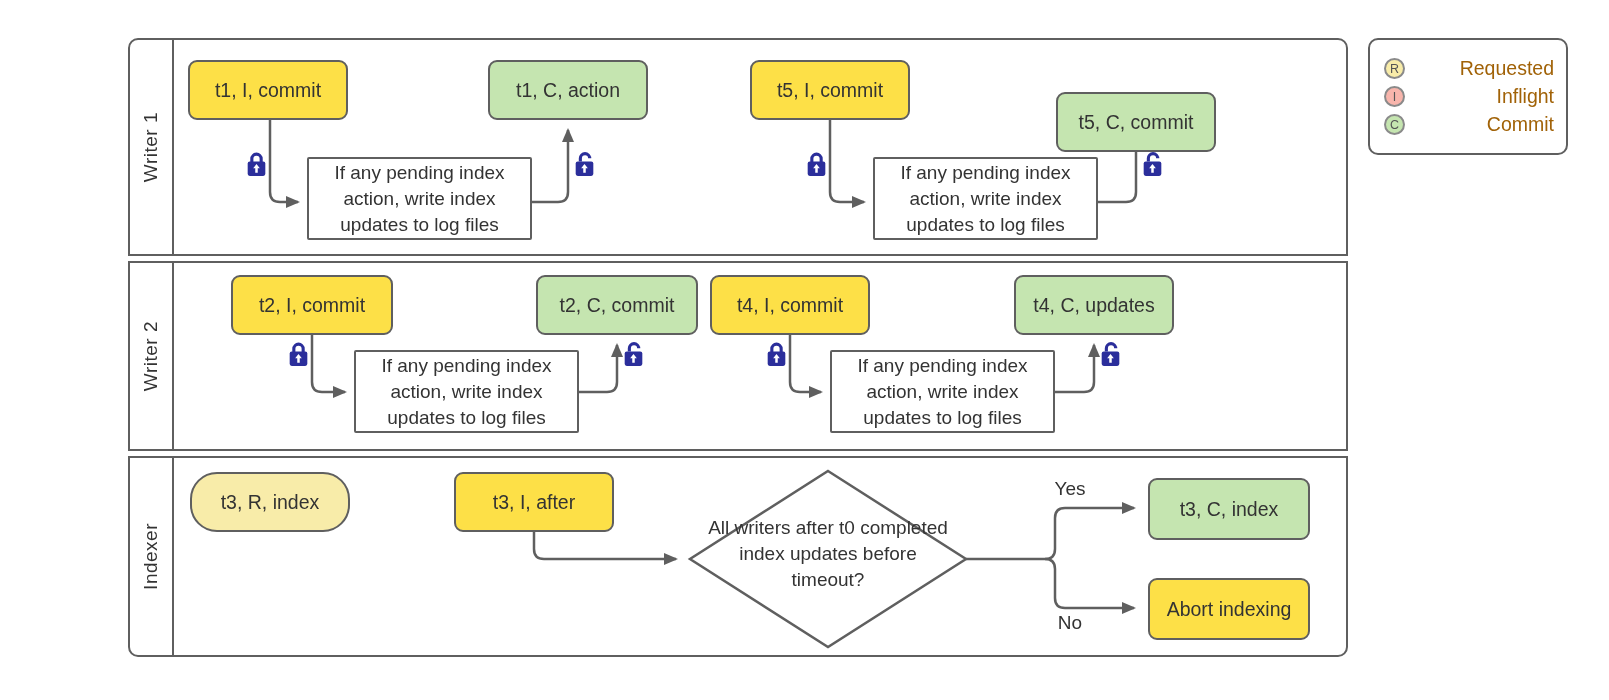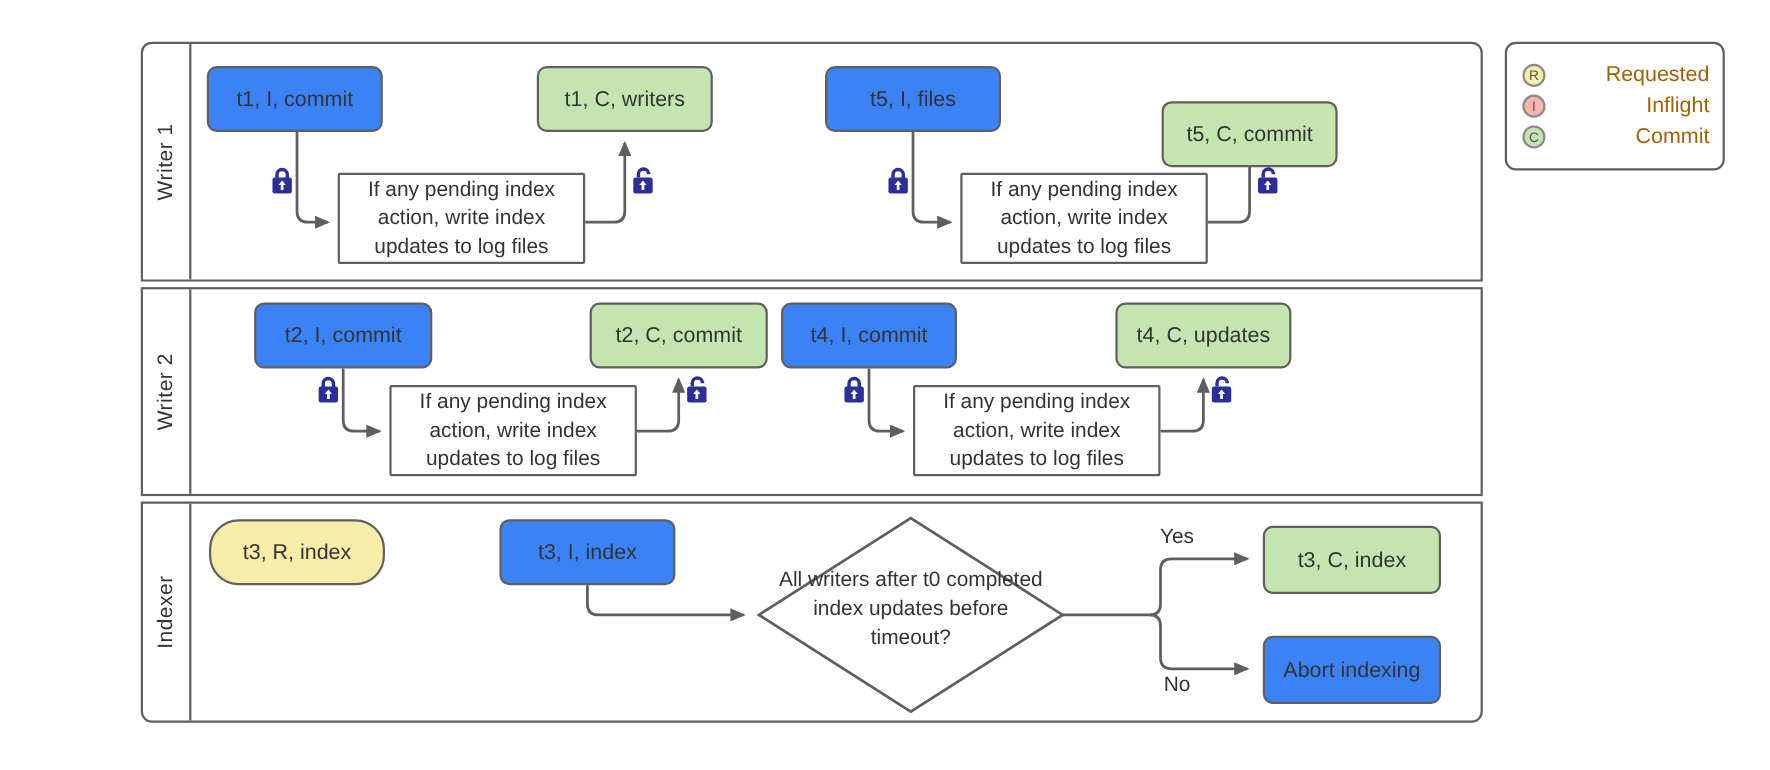--- a/index.html
+++ b/index.html
@@ -22,21 +22,21 @@
   .lane-label{
     writing-mode:vertical-rl;transform:rotate(180deg);
     font-size:19px;color:#333;white-space:nowrap;letter-spacing:.5px;
   }
   
   .node{
     position:absolute;box-sizing:border-box;border:2.5px solid #5f5f5f;border-radius:9px;
     display:flex;align-items:center;justify-content:center;
     font-size:19.5px;color:#333;z-index:3;text-align:center;
   }
-  .inflight{background:#3b82f6;}
+  .inflight{background:#fde047;}
   .commit{background:#c5e5b0;}
   .requested{background:#f8eca9;}
   .process{
     position:absolute;box-sizing:border-box;border:2.5px solid #5f5f5f;border-radius:2px;
     background:#ffffff;display:flex;align-items:center;justify-content:center;
     font-size:19px;line-height:26px;color:#333;text-align:center;z-index:3;padding:0 6px;
   }
   
   svg.overlay{position:absolute;left:0;top:0;z-index:2;}
   .branch-label{position:absolute;font-size:19px;color:#333;z-index:4;text-align:center;width:48px;}
@@ -107,37 +107,37 @@
       <path d="M534 532 L534 549 Q534 559 544 559 L676 559" marker-end="url(#arrow)"></path>
       <path d="M966 559 L1045 559"></path>
       <path d="M1045 559 Q1055 559 1055 549 L1055 518 Q1055 508 1065 508 L1134 508" marker-end="url(#arrow)"></path>
       <path d="M1045 559 Q1055 559 1055 569 L1055 598 Q1055 608 1065 608 L1134 608" marker-end="url(#arrow)"></path>
 
       <polygon points="828,471 966,559 828,647 690,559" fill="#ffffff"></polygon>
     </g>
   </svg>
 
   <div class="node inflight" style="left:188px;top:60px;width:160px;height:60px;">t1, I, commit</div>
-  <div class="node commit" style="left:488px;top:60px;width:160px;height:60px;">t1, C, writers</div>
+  <div class="node commit" style="left:488px;top:60px;width:160px;height:60px;">t1, C, action</div>
   <div class="process" style="left:307px;top:157px;width:225px;height:83px;">If any pending index action, write index updates to log files</div>
 
-  <div class="node inflight" style="left:750px;top:60px;width:160px;height:60px;">t5, I, files</div>
+  <div class="node inflight" style="left:750px;top:60px;width:160px;height:60px;">t5, I, commit</div>
   <div class="node commit" style="left:1056px;top:60px;width:160px;height:60px;margin-top:32px;">t5, C, commit</div>
   <div class="process" style="left:873px;top:157px;width:225px;height:83px;">If any pending index action, write index updates to log files</div>
 
   <div class="node inflight" style="left:231px;top:275px;width:162px;height:60px;">t2, I, commit</div>
   <div class="node commit" style="left:536px;top:275px;width:162px;height:60px;">t2, C, commit</div>
   <div class="process" style="left:354px;top:350px;width:225px;height:83px;">If any pending index action, write index updates to log files</div>
 
   <div class="node inflight" style="left:710px;top:275px;width:160px;height:60px;">t4, I, commit</div>
   <div class="node commit" style="left:1014px;top:275px;width:160px;height:60px;">t4, C, updates</div>
   <div class="process" style="left:830px;top:350px;width:225px;height:83px;">If any pending index action, write index updates to log files</div>
 
   <div class="node requested" style="left:190px;top:472px;width:160px;height:60px;border-radius:27px;">t3, R, index</div>
-  <div class="node inflight" style="left:454px;top:472px;width:160px;height:60px;">t3, I, index</div>
+  <div class="node inflight" style="left:454px;top:472px;width:160px;height:60px;">t3, I, after</div>
   <div class="diamond-text">All writers after t0 completed index updates before timeout?</div>
   <div class="node commit" style="left:1148px;top:478px;width:162px;height:62px;">t3, C, index</div>
   <div class="node inflight" style="left:1148px;top:578px;width:162px;height:62px;">Abort indexing</div>
 
   <div class="branch-label" style="left:1046px;top:478px;">Yes</div>
   <div class="branch-label" style="left:1046px;top:612px;">No</div>
 
   <svg class="lock" style="left:246px;top:150px;" viewBox="0 0 20 27">
     <path d="M5.5 12 V8.5 a4.5 4.5 0 0 1 9 0 V12" fill="none" stroke="#2b2e9b" stroke-width="3"></path>
     <rect x="1.5" y="11" width="17" height="14" rx="2" fill="#2b2e9b"></rect>

